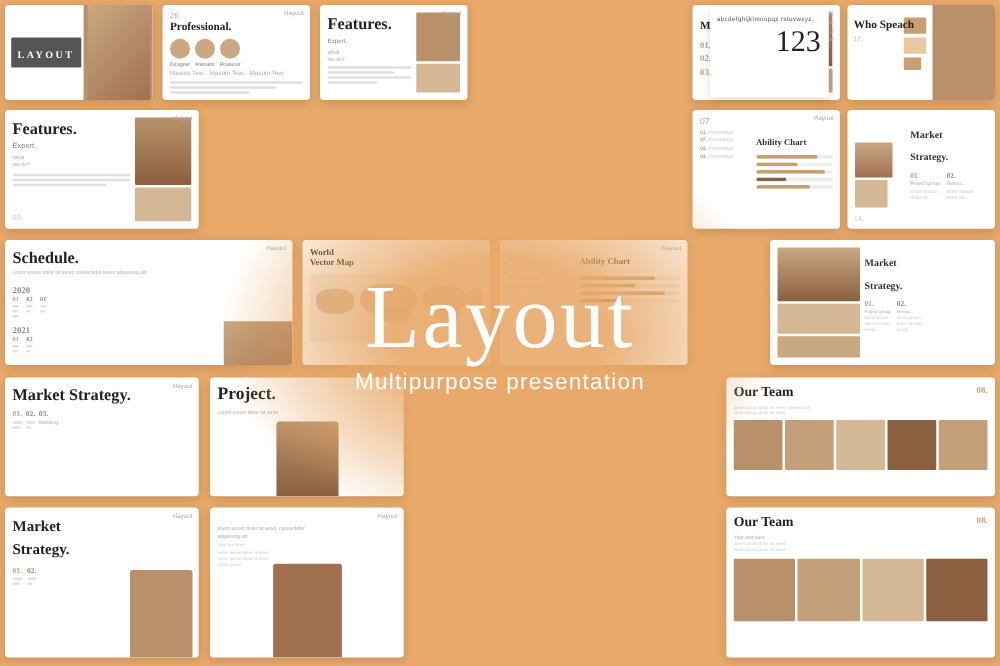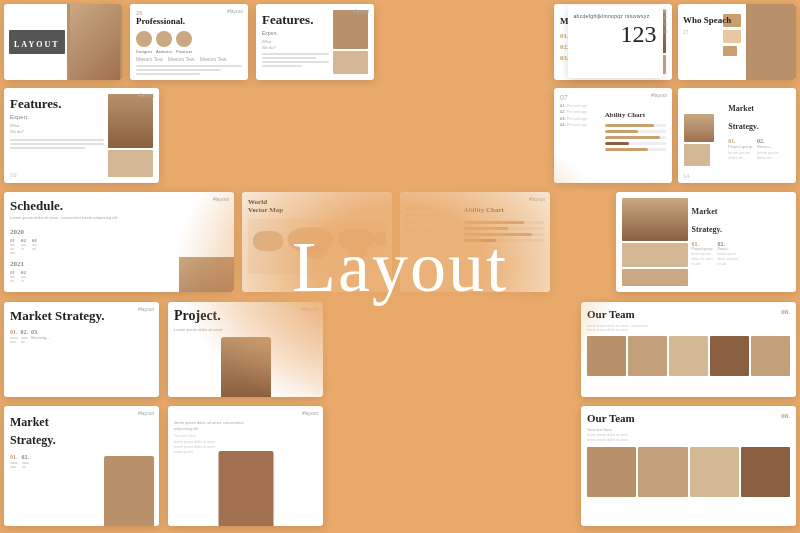--- a/index.html
+++ b/index.html
@@ -742,13 +742,14 @@
       </div>
     </div>
   </div>
 
 </div>
 
 <div class="center-fade"></div>
 
 <div class="center-text">
   <div class="center-title">Layout</div>
+  <div class="center-subtitle">Multipurpose presentation</div>
 </div>
 
 </body></html>

